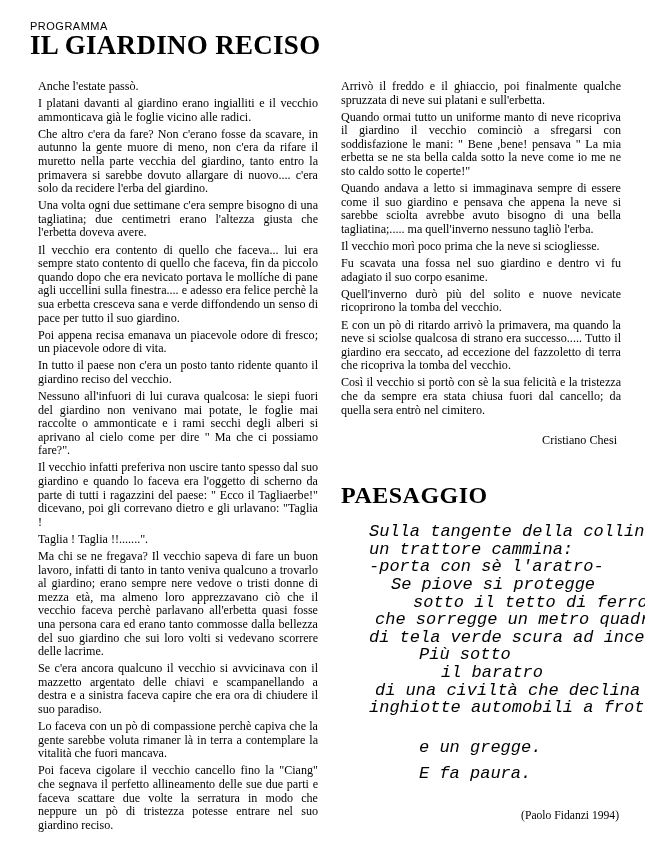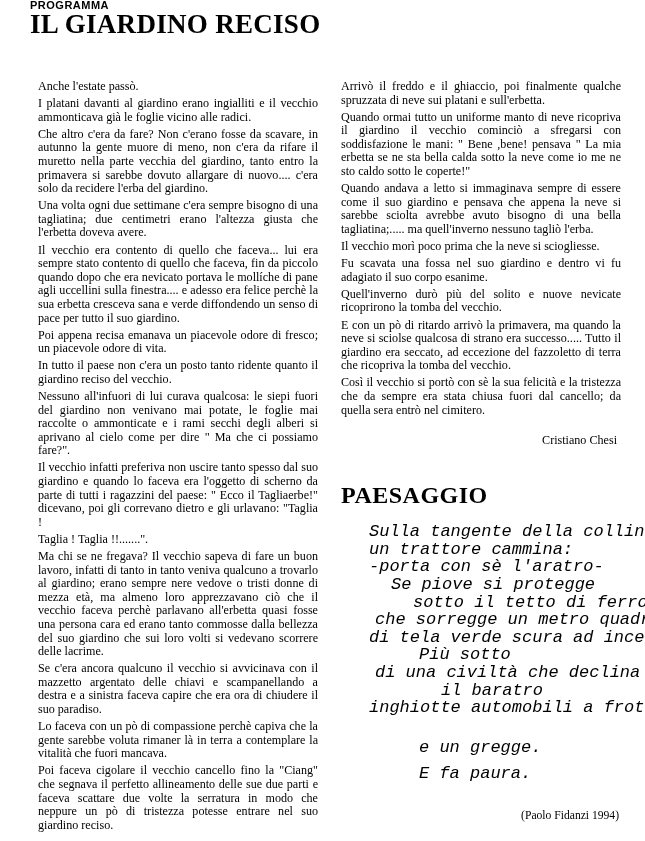--- a/index.html
+++ b/index.html
@@ -23,27 +23,28 @@
     box-sizing: border-box;
   }
   .header {
     position: absolute;
     top: 0px;
     left: 30px;
     width: 590px;
   }
   .pretitle {
     font-family: "Liberation Sans", sans-serif;
-    font-weight: bold;
+    font-weight: normal;
     font-size: 11px;
     letter-spacing: 0.5px;
     color: #000;
     height: 9px;
     overflow: hidden;
     line-height: 11px;
+    margin-top: 21px;
   }
   .main-title {
     font-family: Liberation Serif, serif;
     font-weight: bold;
     font-size: 27px;
     letter-spacing: 0.3px;
     line-height: 28px;
     margin-top: 1px;
   }
   .subtitle {
@@ -158,22 +159,22 @@
       <div class="poem-title">PAESAGGIO</div>
       <div class="poem" id="poem-body">
           <div class="line" style="padding-left: 0px;">Sulla tangente della collina</div>
           <div class="line" style="padding-left: 0px;">un trattore cammina:</div>
           <div class="line" style="padding-left: 0px;">-porta con sè l'aratro-</div>
           <div class="line" style="padding-left: 22px;">Se piove si protegge</div>
           <div class="line" style="padding-left: 44px;">sotto il tetto di ferro</div>
           <div class="line" style="padding-left: 6px;">che sorregge un metro quadrato almeno</div>
           <div class="line" style="padding-left: 0px;">di tela verde scura ad incerato.</div>
           <div class="line" style="padding-left: 50px;">Più sotto</div>
+          <div class="line" style="padding-left: 72px;">il baratro</div>
           <div class="line" style="padding-left: 6px;">di una civiltà che declina</div>
-          <div class="line" style="padding-left: 72px;">il baratro</div>
           <div class="line" style="padding-left: 0px;">inghiotte automobili a frotte</div>
           <div class="gap-lg"></div>
           <div class="line" style="padding-left: 50px;">e un gregge.</div>
           <div class="gap-sm"></div>
           <div class="line" style="padding-left: 50px;">E fa paura.</div>
         </div>
       <div class="credit">(Paolo Fidanzi  1994)</div>
     </div>
 
   </div>

